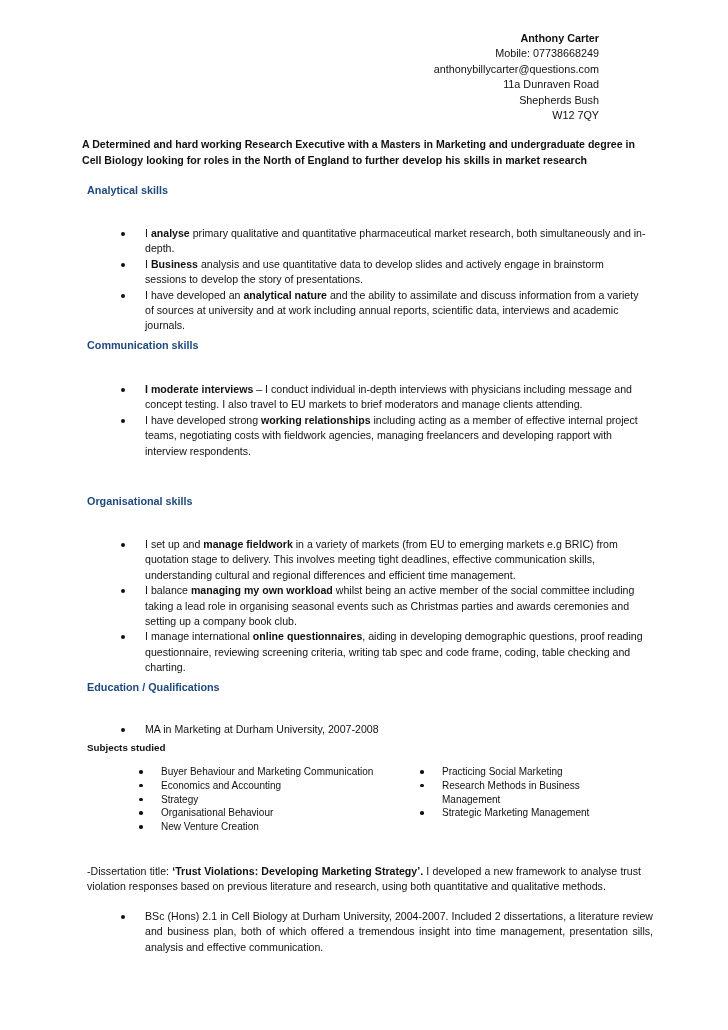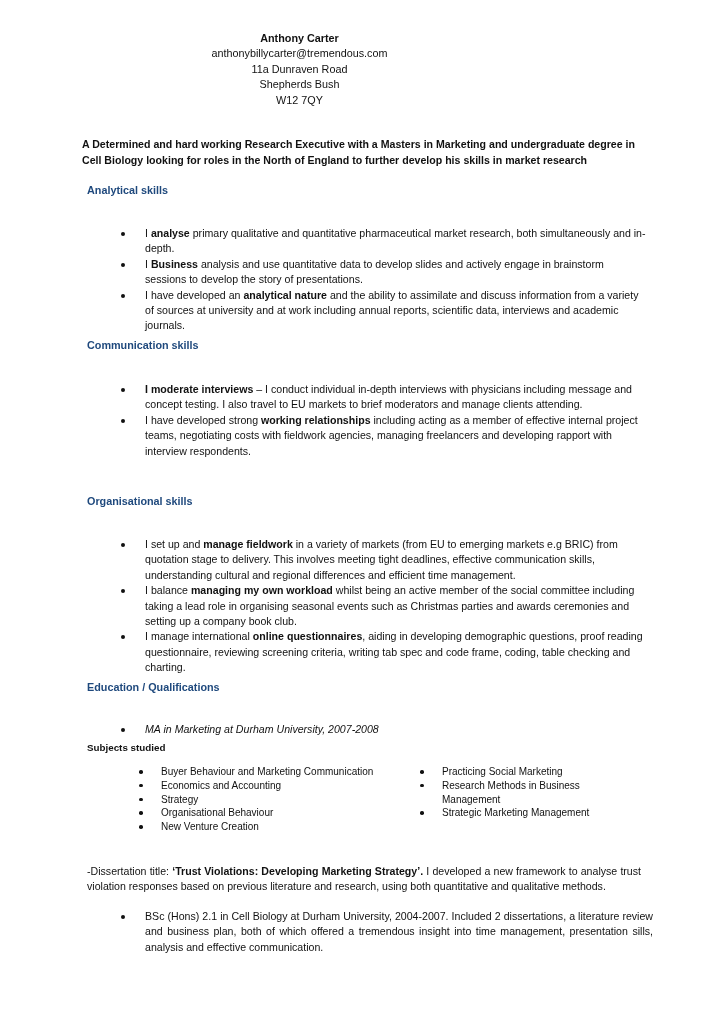--- a/index.html
+++ b/index.html
@@ -2,21 +2,21 @@
 <html><head>
   <meta charset="utf-8">
   <style>
     html, body { margin: 0; padding: 0; background: #ffffff; }
     body {
       width: 728px; height: 1030px; position: relative; overflow: hidden;
       font-family: "Liberation Sans", sans-serif; color: #111111;
       font-size: 10.6px; line-height: 15.4px;
     }
     .page { position: absolute; left: 0; top: 0; width: 728px; height: 1030px; }
-    .header { position: absolute; left: 0; top: 31px; width: 599px; text-align: center; }
+    .header { position: absolute; left: 0; top: 31px; width: 599px; text-align: right; }
     .header div { line-height: 15.4px; font-size: 10.8px; }
     .header .name { font-weight: bold; }
     .profile {
       position: absolute; left: 82px; width: 568px; top: 136px;
       font-weight: bold; font-size: 10.6px; line-height: 16px;
     }
     .section-title {
       position: absolute; left: 87px; color: #1f497d; font-weight: bold; font-size: 10.8px;
     }
     ul.bullets { position: absolute; list-style: none; margin: 12px; padding: 0; }
@@ -31,21 +31,22 @@
     .justify { text-align: justify; }
     .para { position: absolute; left: 87px; width: 554px; top: 833px; margin-top: 31px; }
   </style>
 </head>
 <body>
 
 <div class="page">
 
   <div class="header">
     <div class="name">Anthony Carter</div>
-    <div>anthonybillycarter@tremendous.com</div>
+    <div>Mobile: 07738668249</div>
+    <div>anthonybillycarter@questions.com</div>
     <div>11a Dunraven Road</div>
     <div>Shepherds Bush</div>
     <div>W12 7QY</div>
   </div>
 
   <div class="profile">A Determined and hard working Research Executive with a Masters in Marketing and undergraduate degree in Cell Biology looking for roles in the North of England to further develop his skills in market research</div>
 
   <div class="section-title" style="top:183px;">Analytical skills</div>
   <ul class="bullets" style="left:109px; width:525px; top:214px;">
     <li><span class="dot"></span><span>I </span><b>analyse</b><span> primary qualitative and quantitative pharmaceutical market research, both simultaneously and in-depth.</span></li>
@@ -60,21 +61,21 @@
   </ul>
 
   <div class="section-title" style="top:494px;">Organisational skills</div>
   <ul class="bullets" style="left:109px; width:525px; top:525px;">
     <li><span class="dot"></span><span>I set up and </span><b>manage fieldwork</b><span> in a variety of markets (from EU to emerging markets e.g BRIC) from quotation stage to delivery. This involves meeting tight deadlines, effective communication skills, understanding cultural and regional differences and efficient time management.</span></li>
     <li><span class="dot"></span><span>I balance </span><b>managing my own workload</b><span> whilst being an active member of the social committee including taking a lead role in organising seasonal events such as Christmas parties and awards ceremonies and setting up a company book club.</span></li>
     <li><span class="dot"></span><span>I manage international </span><b>online questionnaires</b><span>, aiding in developing demographic questions, proof reading questionnaire, reviewing screening criteria, writing tab spec and code frame, coding, table checking and charting.</span></li>
   </ul>
 
   <div class="section-title" style="top:680px;">Education / Qualifications</div>
-  <ul class="bullets" style="left:109px; width:525px; top:710px;font-style:italic;">
+  <ul class="bullets" style="left:109px; width:525px; top:710px;">
     <li><span class="dot"></span><span>MA in Marketing at Durham University, 2007-2008</span></li>
   </ul>
 
   <div class="subjects-label">Subjects studied</div>
   <ul class="bullets small" style="left:127px; width:250px; top:753px;">
     <li><span class="dot"></span><span>Buyer Behaviour and Marketing Communication</span></li>
     <li><span class="dot"></span><span>Economics and Accounting</span></li>
     <li><span class="dot"></span><span>Strategy</span></li>
     <li><span class="dot"></span><span>Organisational Behaviour</span></li>
     <li><span class="dot"></span><span>New Venture Creation</span></li>

